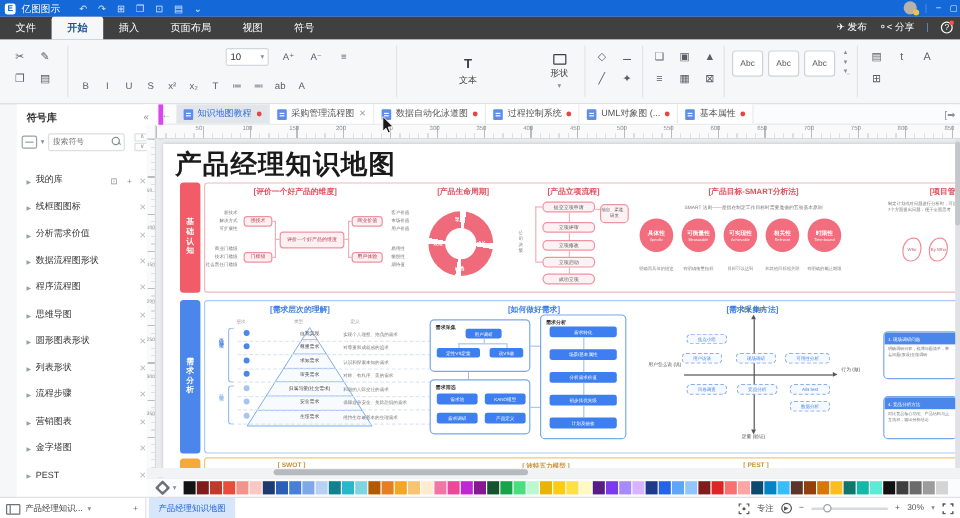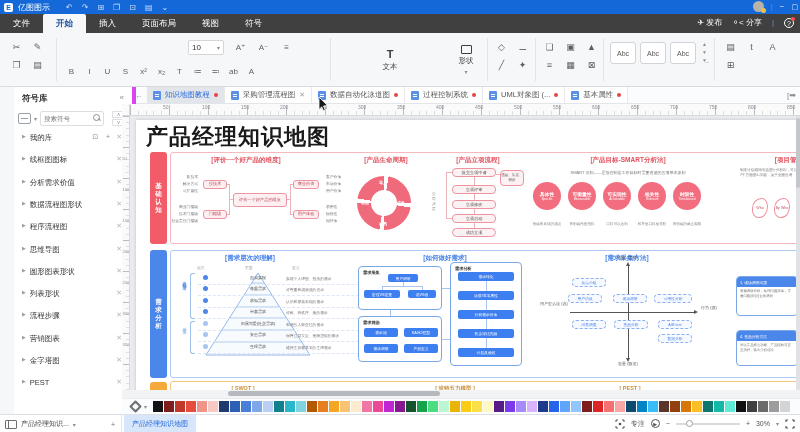--- a/index.html
+++ b/index.html
@@ -46,21 +46,21 @@
 .sb-collapse{position:absolute;right:8px;top:6px;color:#8a8f96;font-size:8px}
 .sb-search{position:absolute;left:4px;top:22px;width:114px;height:18px;display:flex;align-items:center;gap:3px}
 .drawer{width:13px;height:11px;border:1px solid #9aa0a7;border-radius:2px;position:relative}
 .drawer:after{content:"";position:absolute;left:2px;top:4px;width:7px;height:1px;background:#9aa0a7}
 .sb-input{width:64px;height:15px;border:1px solid #dcdee1;border-radius:2px;font-size:6.5px;padding:0 12px 0 3px;color:#333;outline:none;background:#fff}
 .mag{position:relative;width:8px;height:8px;margin-left:-14px}
 .mag:before{content:"";position:absolute;left:0;top:0;width:5px;height:5px;border:1px solid #8a8f96;border-radius:50%}
 .mag:after{content:"";position:absolute;left:5px;top:5px;width:3px;height:1px;background:#8a8f96;transform:rotate(45deg)}
 .updown{display:flex;flex-direction:column;gap:1px;margin-left:8px}
 .updown span{width:13px;height:7px;border:1px solid #dcdee1;border-radius:1px;font-size:5px;color:#8a8f96;display:flex;align-items:center;justify-content:center}
-.librow{position:absolute;left:0;width:116px;height:22px;display:flex;align-items:flex-start;font-size:7.5px;color:#333}
+.librow{position:absolute;left:0;width:116px;height:22px;display:flex;align-items:flex-end;font-size:7.5px;color:#333}
 .librow .tri{color:#9aa0a7;font-size:5px;margin:0 4px 0 8px}
 .librow .x{position:absolute;right:8px;color:#b3b8be;font-size:7px}
 .librow .extra{position:absolute;color:#8a8f96;font-size:7px}
 .sb-scroll{position:absolute;right:1px;top:48px;width:3px;height:262px;background:#e8eaec;border-radius:2px}
 
 .canvas{position:absolute;left:122px;top:104px;width:678px;height:286px}
 .hruler{position:absolute;left:8px;top:0;width:670px;height:12px;background:#fafafa;border-bottom:1px solid #d8dadd;background-image:repeating-linear-gradient(90deg,#b9bdc2 0 1px,transparent 1px 39px),repeating-linear-gradient(90deg,#dcdee1 0 1px,transparent 1px 7.8px);background-size:100% 10px,100% 4px;background-position:bottom left,bottom left;background-repeat:no-repeat}
 .hruler span{position:absolute;top:0;font-size:5px;color:#8a8f96}
 .vruler{position:absolute;left:0;top:12px;width:8px;height:274px;background:#fafafa;border-right:1px solid #d8dadd;background-image:repeating-linear-gradient(180deg,#b9bdc2 0 1px,transparent 1px 31px),repeating-linear-gradient(180deg,#dcdee1 0 1px,transparent 1px 6.2px);background-size:6px 100%,3px 100%;background-position:right top;background-repeat:no-repeat}
 .vruler span{position:absolute;left:0px;font-size:4.5px;color:#8a8f96;transform:scale(.9)}

